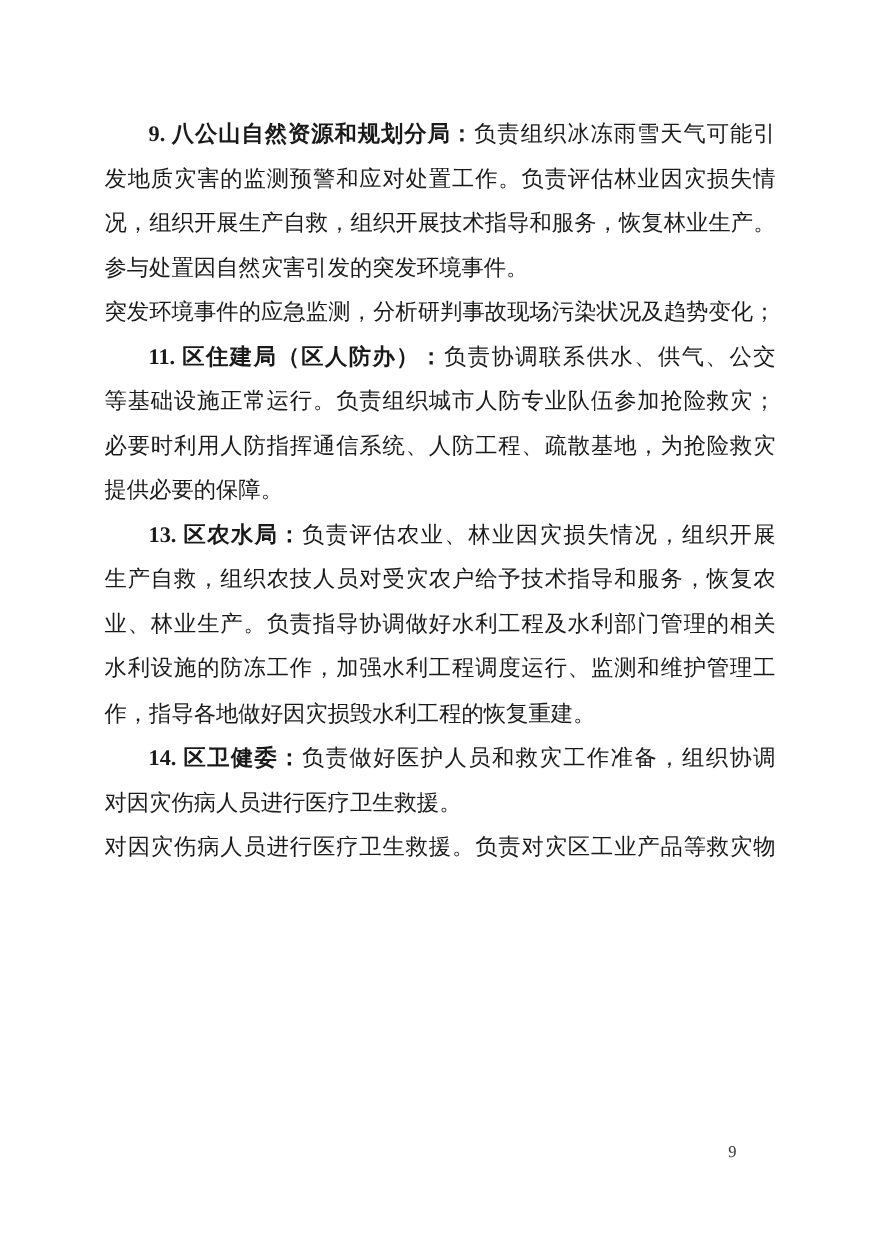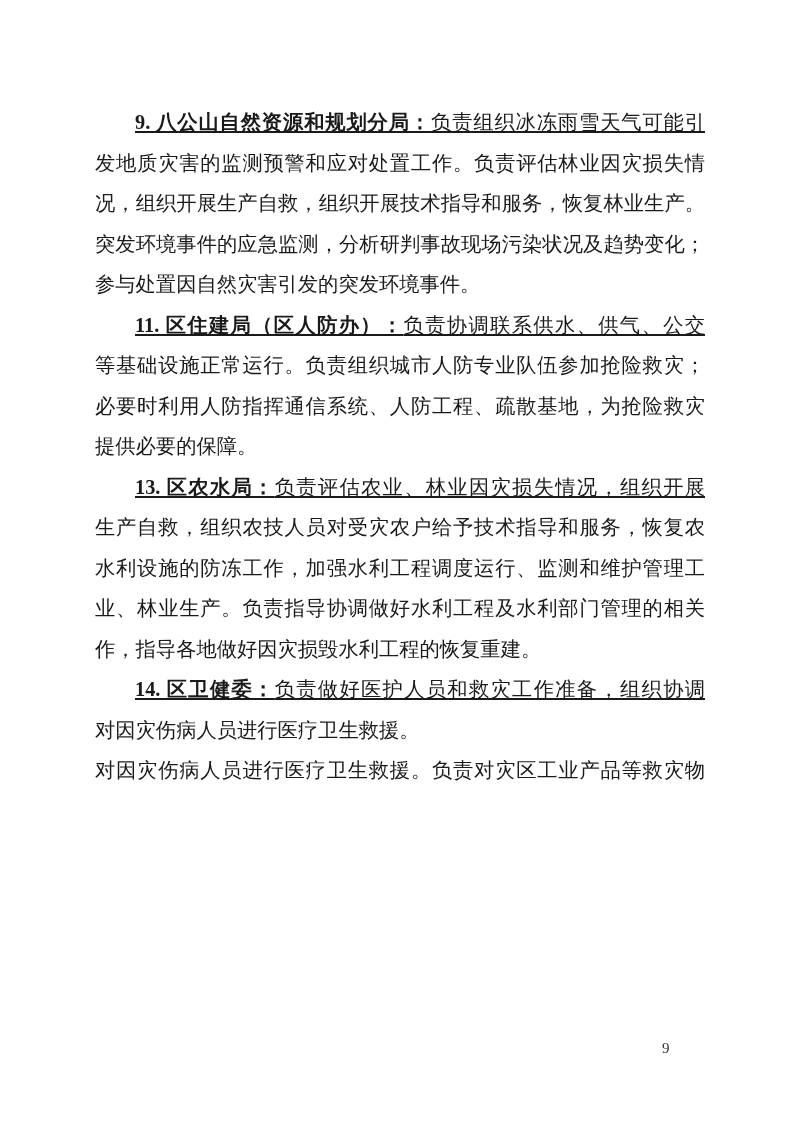--- a/index.html
+++ b/index.html
@@ -26,21 +26,21 @@
     height: 40.5px;
     white-space: nowrap;
     text-align: left;
   }
   .line.jl {
     white-space: normal;
     text-align: justify;
     text-align-last: justify;
     overflow: hidden;
   }
-  .line.ind { text-indent: 40px; text-decoration: underline; }
+  .line.ind { text-indent: 40px; }
   .b { font-weight: bold; }
   .page-number {
     position: absolute;
     left: 662px;
     top: 1038px;
     font-size: 15px;
     line-height: 20px;
     color: #333333;
   }
 </style>
@@ -50,37 +50,37 @@
 <div class="page">
   <div class="text-block">
 
     <div class="para">
       <div class="line jl ind"><span class="b">9. 八公山自然资源和规划分局：</span><span>负责组织冰冻雨雪天气可能引</span></div>
       <div class="line jl"><span>发地质灾害的监测预警和应对处置工作。负责评估林业因灾损失情</span></div>
       <div class="line jl"><span>况，组织开展生产自救，组织开展技术指导和服务，恢复林业生产。</span></div>
     </div>
 
     <div class="para">
+      <div class="line"><span>参与处置因自然灾害引发的突发环境事件。</span></div>
       <div class="line jl"><span>突发环境事件的应急监测，分析研判事故现场污染状况及趋势变化；</span></div>
-      <div class="line"><span>参与处置因自然灾害引发的突发环境事件。</span></div>
     </div>
 
     <div class="para">
       <div class="line jl ind"><span class="b">11. 区住建局（区人防办）：</span><span>负责协调联系供水、供气、公交</span></div>
       <div class="line jl"><span>等基础设施正常运行。负责组织城市人防专业队伍参加抢险救灾；</span></div>
       <div class="line jl"><span>必要时利用人防指挥通信系统、人防工程、疏散基地，为抢险救灾</span></div>
       <div class="line"><span>提供必要的保障。</span></div>
     </div>
 
 
     <div class="para">
       <div class="line jl ind"><span class="b">13. 区农水局：</span><span>负责评估农业、林业因灾损失情况，组织开展</span></div>
       <div class="line jl"><span>生产自救，组织农技人员对受灾农户给予技术指导和服务，恢复农</span></div>
+      <div class="line jl"><span>业、林业生产。负责指导协调做好水利工程及水利部门管理的相关</span></div>
       <div class="line jl"><span>水利设施的防冻工作，加强水利工程调度运行、监测和维护管理工</span></div>
-      <div class="line jl"><span>业、林业生产。负责指导协调做好水利工程及水利部门管理的相关</span></div>
       <div class="line"><span>作，指导各地做好因灾损毁水利工程的恢复重建。</span></div>
     </div>
 
     <div class="para">
       <div class="line jl ind"><span class="b">14. 区卫健委：</span><span>负责做好医护人员和救灾工作准备，组织协调</span></div>
       <div class="line"><span>对因灾伤病人员进行医疗卫生救援。</span></div>
     </div>
 
 
     <div class="para">

